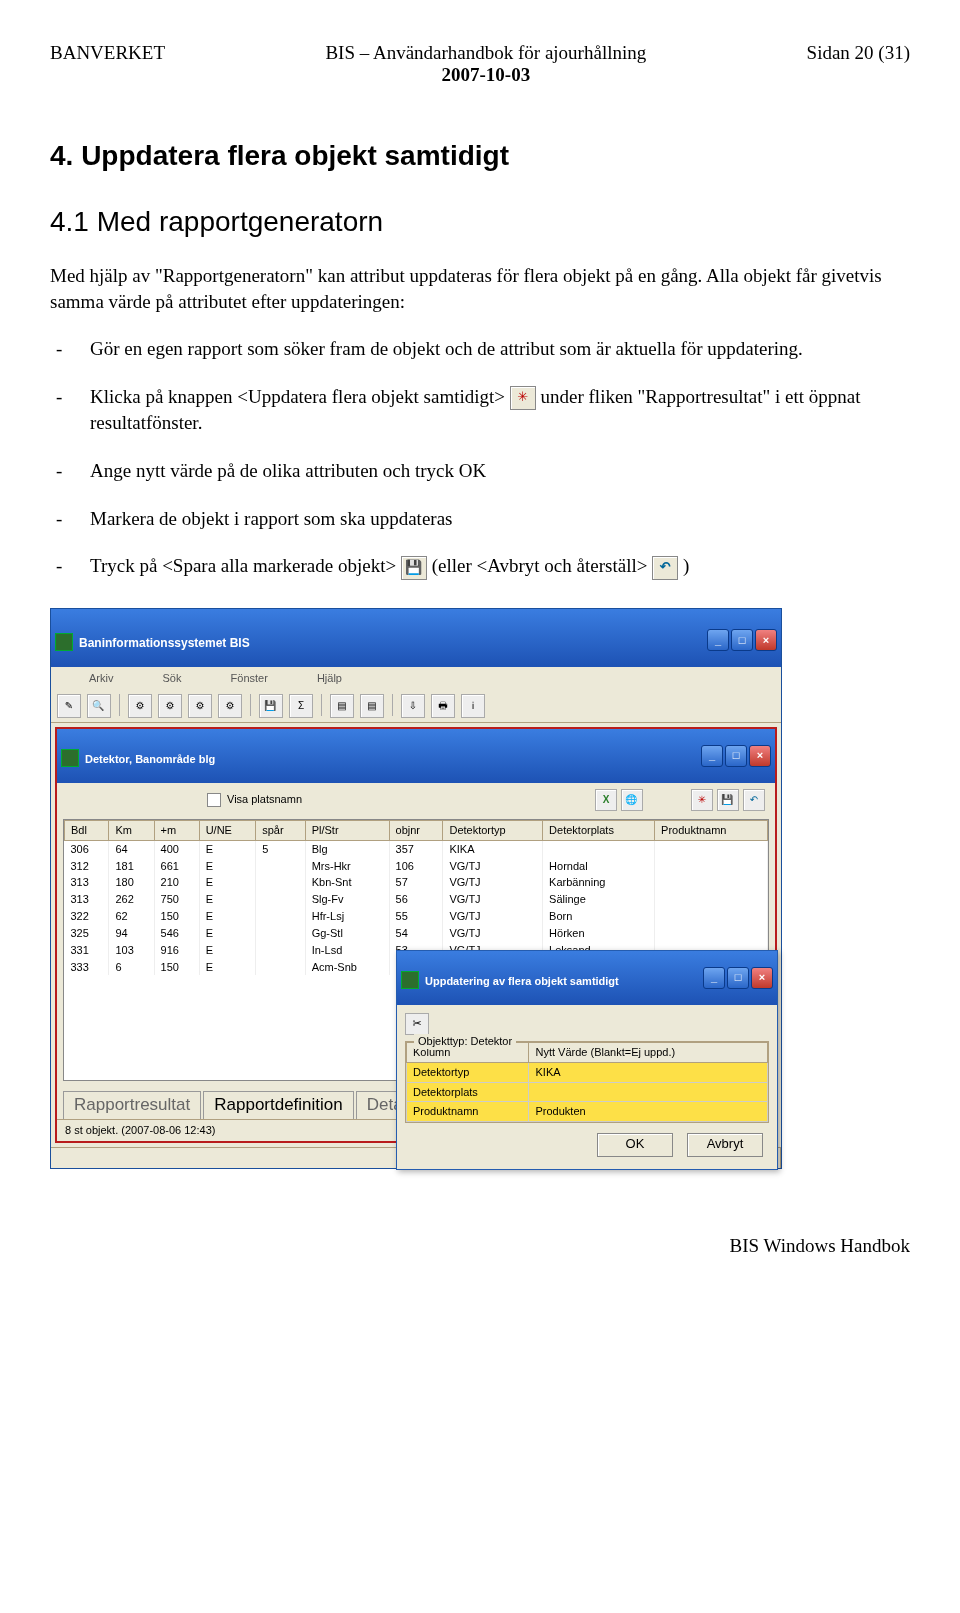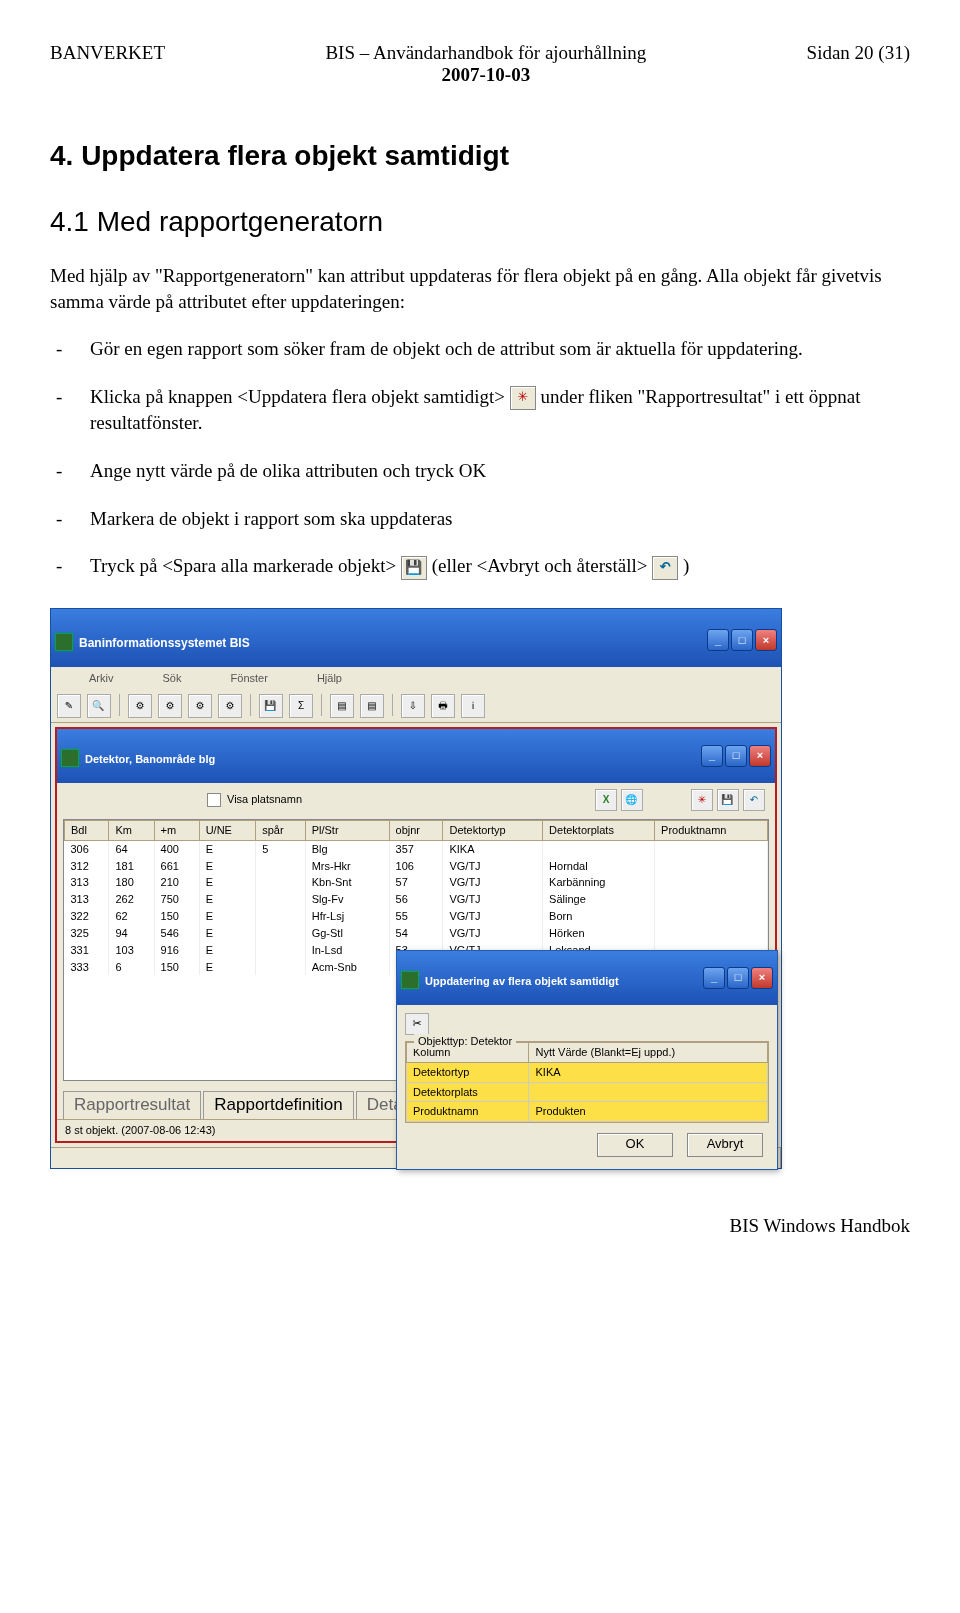--- a/index.html
+++ b/index.html
@@ -284,21 +284,21 @@
     border-top: 1px solid #b0a080;
   }
   .statusbar > div {
     border-right: 1px solid #b0a080;
     padding: 3px 8px;
   }
   .statusbar .flex { flex: 1; }
 
   .footer {
     text-align: right;
-    margin-top: 44px;
+    margin-top: 64px;
     font-size: 19px;
   }
 </style>
 </head>
 <body>
 
 <div class="header-row">
   <div>BANVERKET</div>
   <div style="text-align:center">
     <div>BIS – Användarhandbok för ajourhållning</div>

